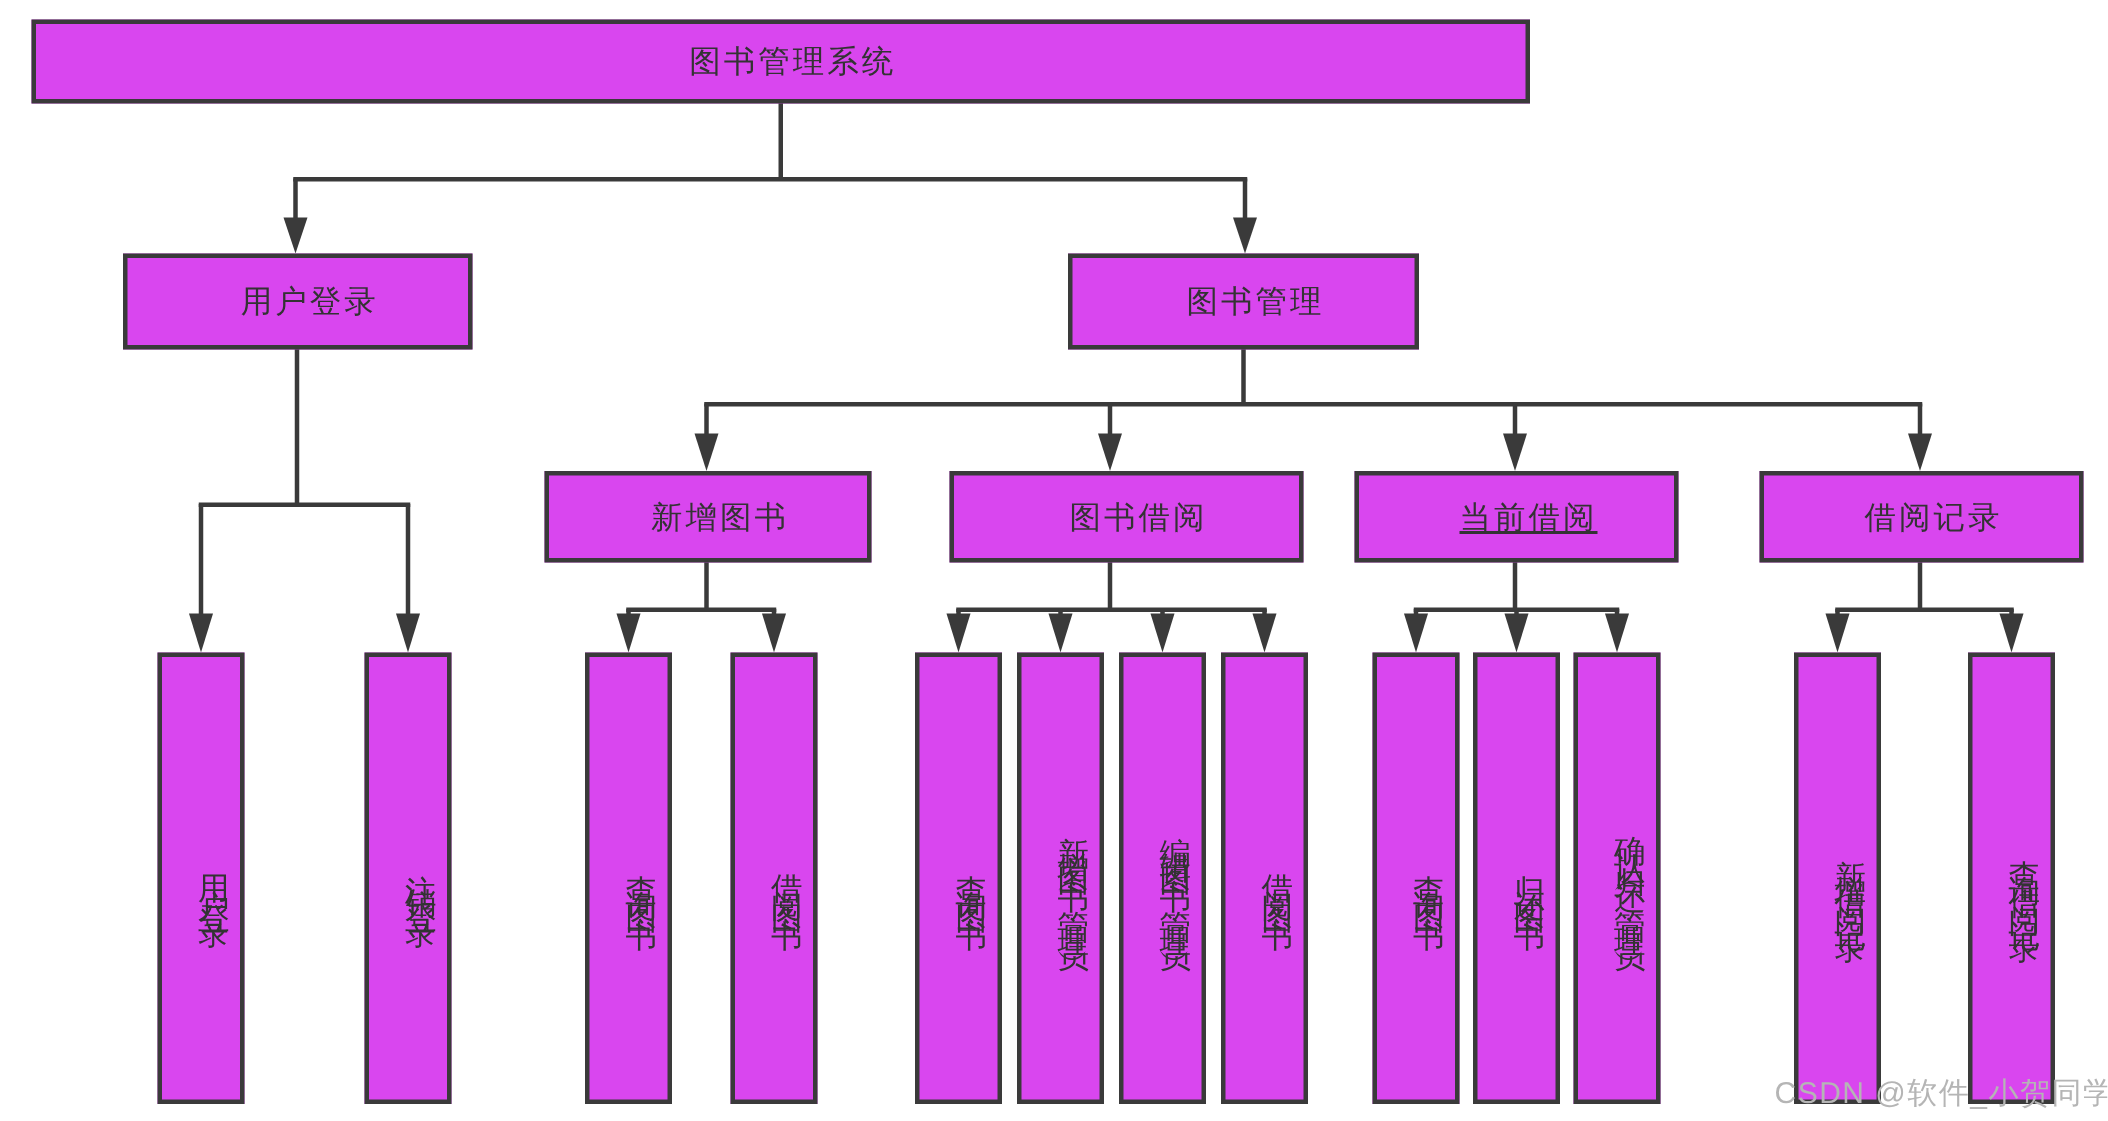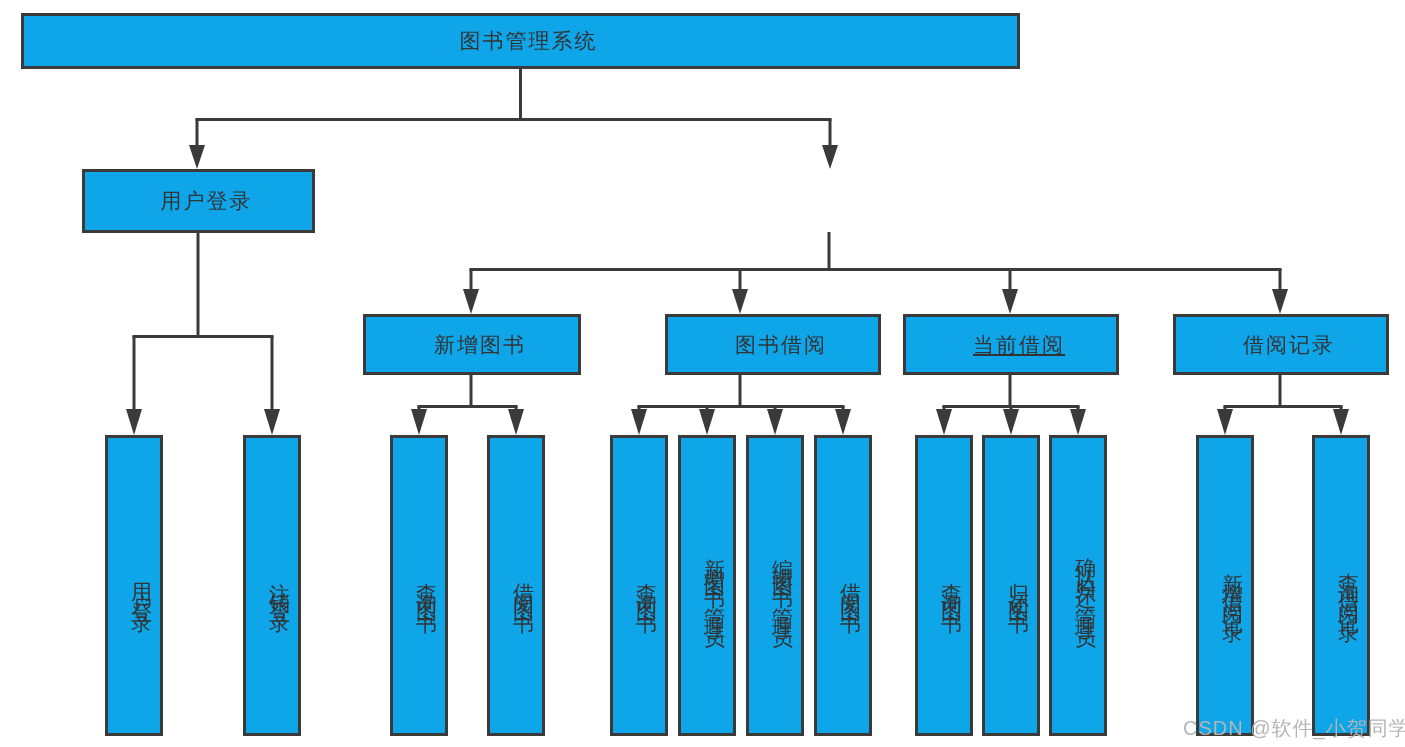--- a/index.html
+++ b/index.html
@@ -17,21 +17,21 @@
     overflow:hidden;
   }
   svg.connectors{
     position:absolute;left:0;top:0;
     color:var(--line);
   }
   .box{
     position:absolute;
     box-sizing:border-box;
     border:3px solid var(--line);
-    background:#0ea5e9;
+    background:#d946ef;
     display:flex;align-items:center;justify-content:center;
     color:var(--text);
     padding-left:16px;
   }
   .hbox{font-size:21px;letter-spacing:2px;}
   .hbox .lbl{white-space:nowrap;}
   .vbox .lbl{
     writing-mode:vertical-rl;
     text-orientation:mixed;
     font-size:21px;
@@ -127,25 +127,28 @@
     </g>
   </svg>
 
   <div class="box hbox" style="left:21px;top:13px;width:999px;height:56px;">
     <span class="lbl">图书管理系统</span>
   </div>
 
   <div class="box hbox" style="left:82px;top:169px;width:233px;height:64px;">
     <span class="lbl">用户登录</span>
   </div>
+  <div class="box hbox" style="left:712px;top:169px;width:234px;height:64px;">
+    <span class="lbl">图书管理</span>
+  </div>
 
   <div class="box hbox" style="left:363px;top:314px;width:218px;height:61px;">
     <span class="lbl">新增图书</span>
   </div>
-  <div class="box hbox" style="left:665px;top:314px;width:216px;height:61px;">
+  <div class="box hbox" style="left:633px;top:314px;width:236px;height:61px;">
     <span class="lbl">图书借阅</span>
   </div>
   <div class="box hbox" style="left:903px;top:314px;width:216px;height:61px;text-decoration:underline;">
     <span class="lbl">当前借阅</span>
   </div>
   <div class="box hbox" style="left:1173px;top:314px;width:216px;height:61px;">
     <span class="lbl">借阅记录</span>
   </div>
 
   <div class="box vbox" style="left:105px;top:435px;width:58px;height:301px;">

